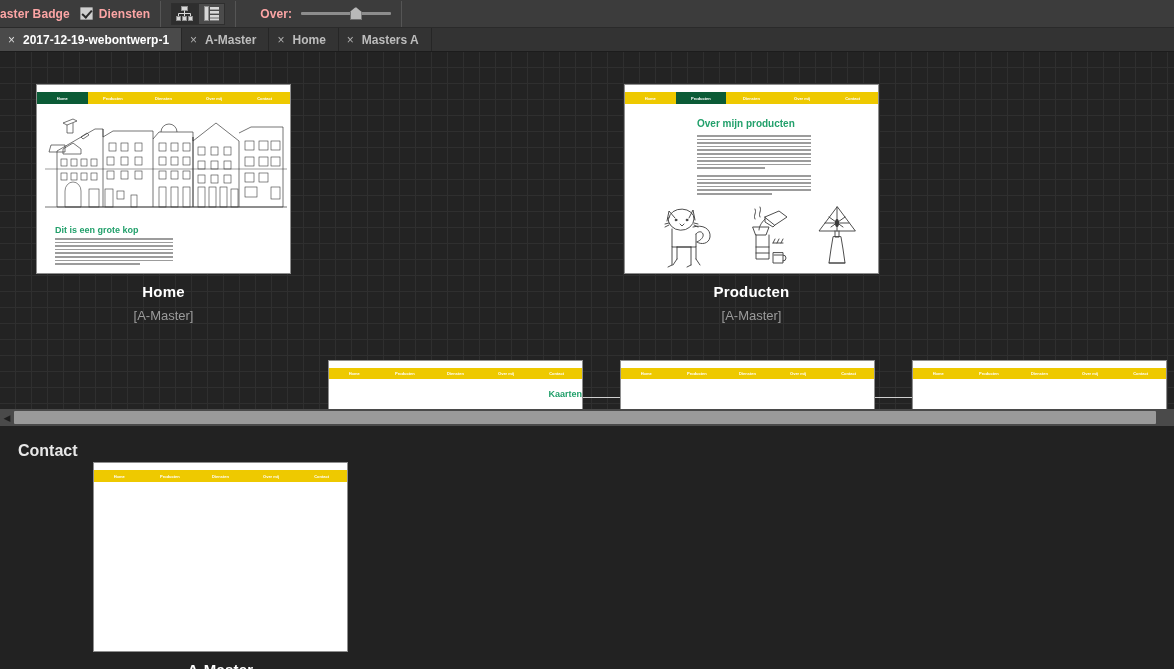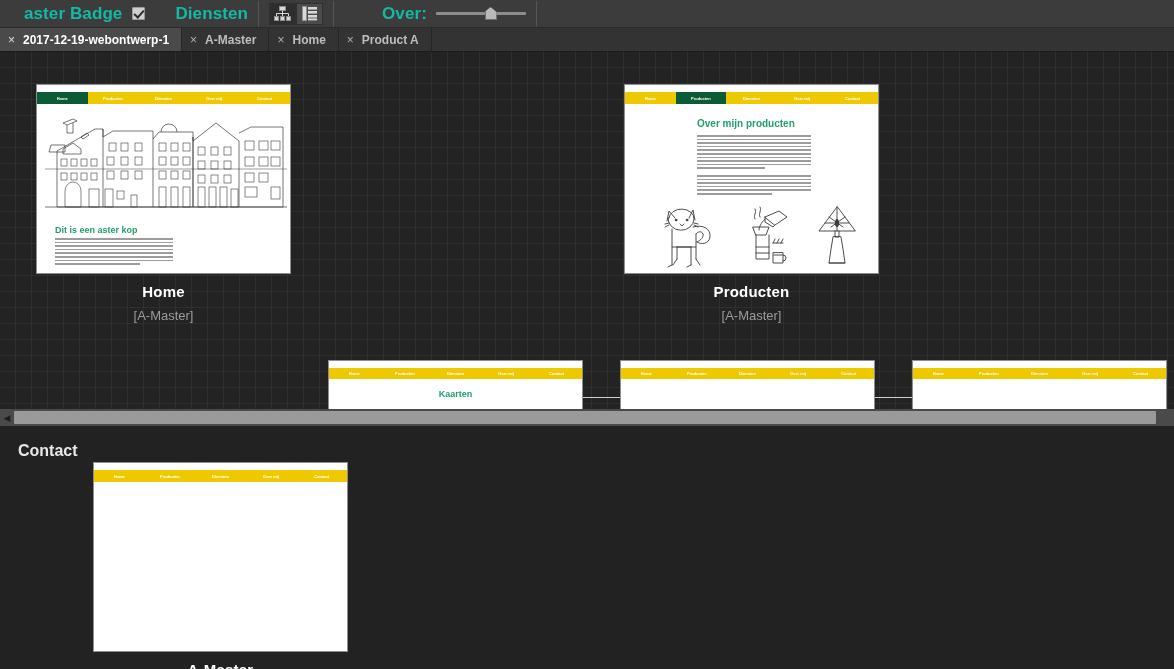--- a/index.html
+++ b/index.html
@@ -19,26 +19,25 @@
     position: absolute;
     left: 0; top: 0;
     width: 1174px; height: 28px;
     background: #3c3c3c;
     border-bottom: 1px solid #2a2a2a;
     display: flex;
     align-items: center;
     gap: 0;
   }
   .tb-label {
-    color: #14b8a6;
-    font-size: 17px;
+    color: #fca5a5;
+    font-size: 12px;
     font-weight: bold;
     white-space: nowrap;
     letter-spacing: .1px;
-    padding-left: 24px;
   }
   .tb-check-wrap {
     display: flex;
     align-items: center;
     gap: 6px;
     margin-left: 10px;
   }
   .checkbox {
     width: 13px; height: 13px;
     border: 1px solid #9a9a9a;
@@ -192,21 +191,21 @@
   .navbar .nav-item.active { background: #0b5b36; }
 
   .pg-heading {
     position: absolute;
     color: #22a06b;
     font-weight: bold;
     white-space: nowrap;
   }
   .pg-heading.center {
     left: 0; width: 100%;
-    text-align: center;
+    text-align: right;
   }
   .lines { position: absolute; }
   .lines i {
     display: block;
     background: #9c9c9c;
     margin-bottom: 2px;
   }
 
   
   .conn { position: absolute; background: #cfcfcf; }
@@ -308,21 +307,21 @@
   <div class="tab">
     <span class="x">×</span>
     <span>A-Master</span>
   </div>
   <div class="tab">
     <span class="x">×</span>
     <span>Home</span>
   </div>
   <div class="tab">
     <span class="x">×</span>
-    <span>Product A</span>
+    <span>Masters A</span>
   </div>
 </div>
 
 <div id="canvas">
 
   <div class="conn" style="left:747px; top:330px; width:1px; height:22px;"></div>
   <div class="conn" style="left:456px; top:345px; width:584px; height:1px;"></div>
   <div class="conn" style="left:456px; top:345px; width:1px; height:15px;"></div>
   <div class="conn" style="left:747px; top:345px; width:1px; height:15px;"></div>
   <div class="conn" style="left:1039px; top:345px; width:1px; height:15px;"></div>
@@ -416,21 +415,21 @@
               <rect x="155" y="80" width="7" height="20"></rect>
                 <rect x="166" y="80" width="7" height="20"></rect>
                 <rect x="177" y="80" width="7" height="20"></rect>
               <rect x="188" y="82" width="7" height="18"></rect>
               <rect x="228" y="80" width="9" height="12"></rect>
             </g>
           </g>
         </svg>
       </div>
 
-      <div class="pg-heading" style="left:18px; top:140px; font-size:9px;">Dit is een aster kop</div>
+      <div class="pg-heading" style="left:18px; top:140px; font-size:9px;">Dit is een grote kop</div>
       <div class="lines" style="left:18px; top:153px; width:118px;">
         <i style="width:100%; height:1.6px;"></i>
           <i style="width:100%; height:1.6px;"></i>
         <i style="width:100%; height:1.6px;"></i>
           <i style="width:100%; height:1.6px;"></i>
         <i style="width:100%; height:1.6px;"></i>
           <i style="width:100%; height:1.6px;"></i>
         <i style="width:100%; height:1.6px;"></i>
           <i style="width:72%; height:1.6px;"></i>
       </div>

